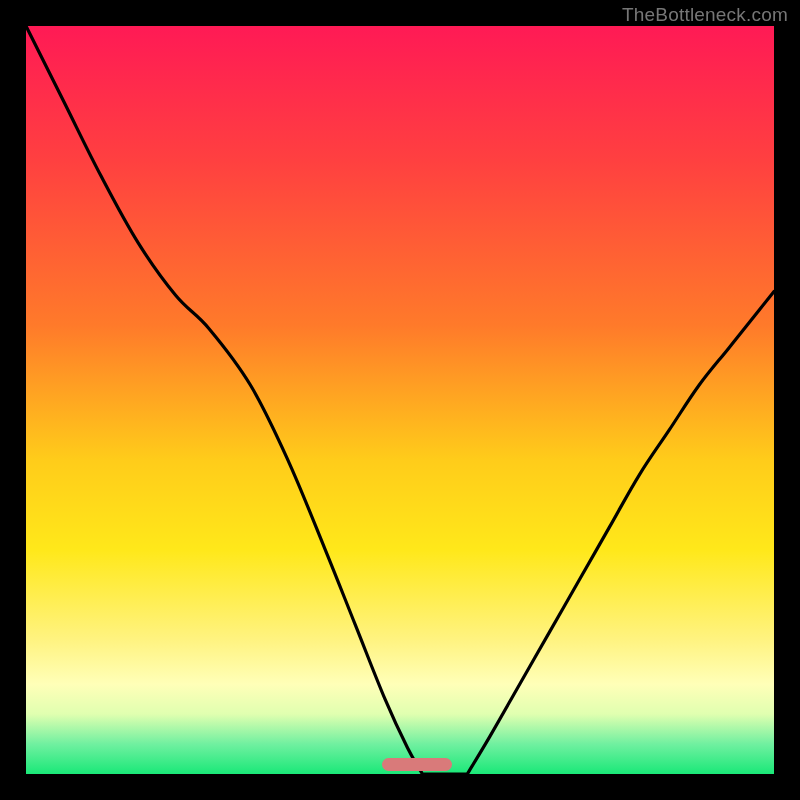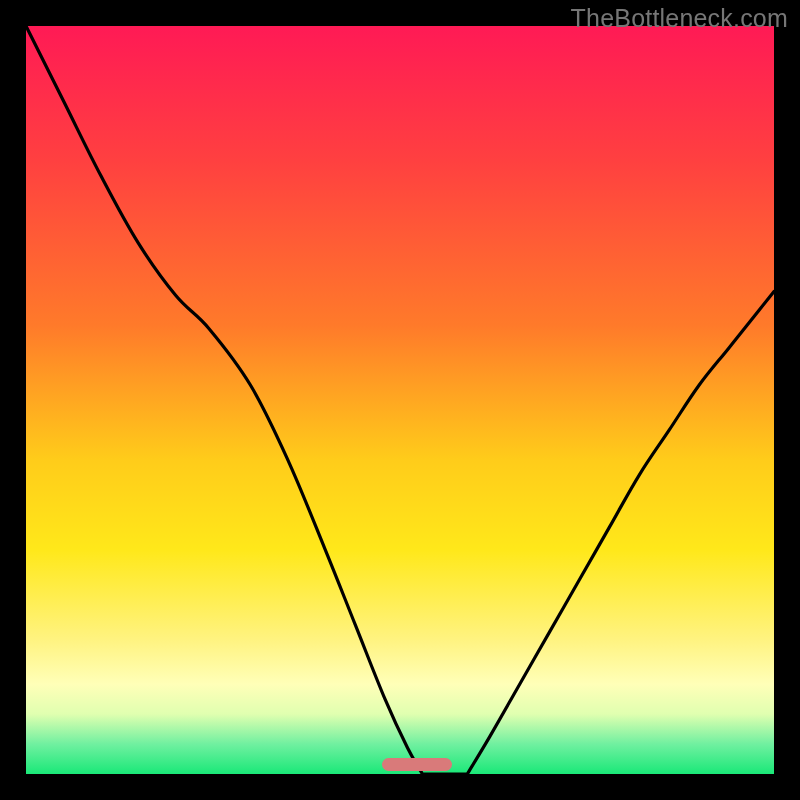--- a/index.html
+++ b/index.html
@@ -34,21 +34,21 @@
       #e0ffb0 92%,
       #70f0a0 96%,
       #1ae878 100%
     );
   }
   .watermark {
     position: absolute;
     top: 4px;
     right: 12px;
     color: #767676;
-    font-size: 25px;
+    font-size: 19px;
     font-weight: 500;
     letter-spacing: 0.2px;
     user-select: none;
   }
   .marker {
     position: absolute;
     background: #d97a7a;
     border-radius: 8px;
   }
   svg.curve {

